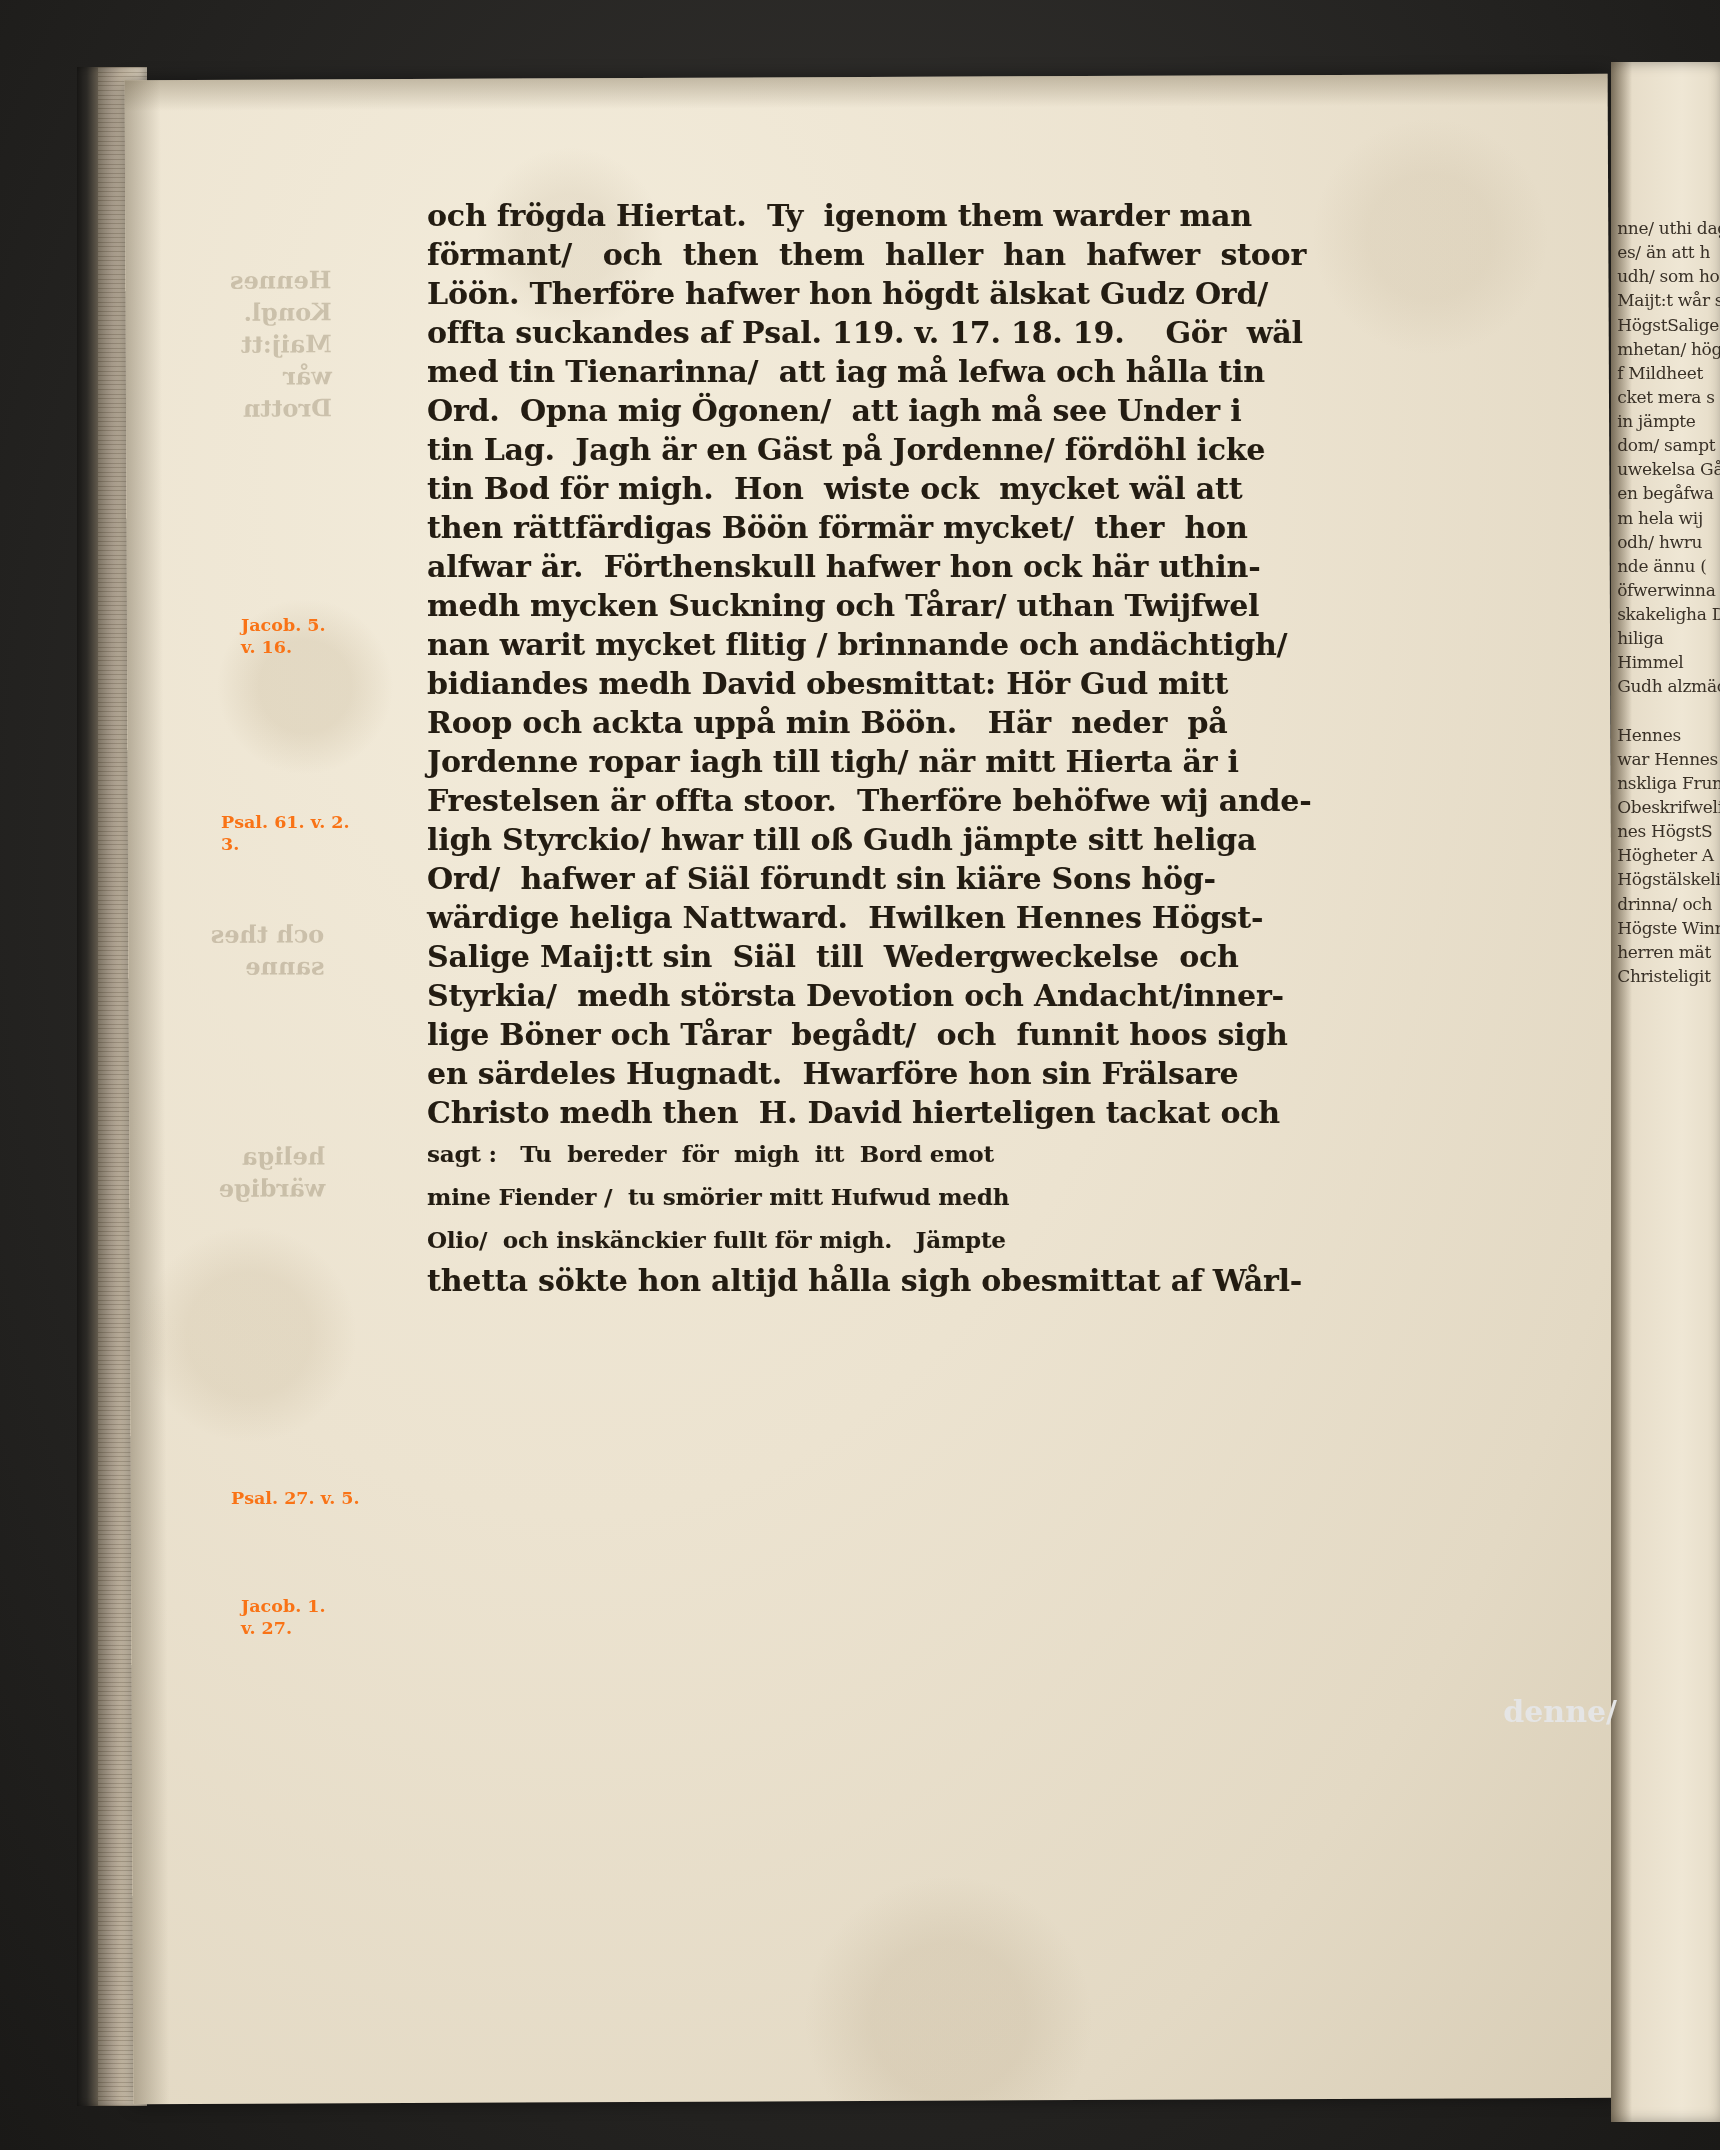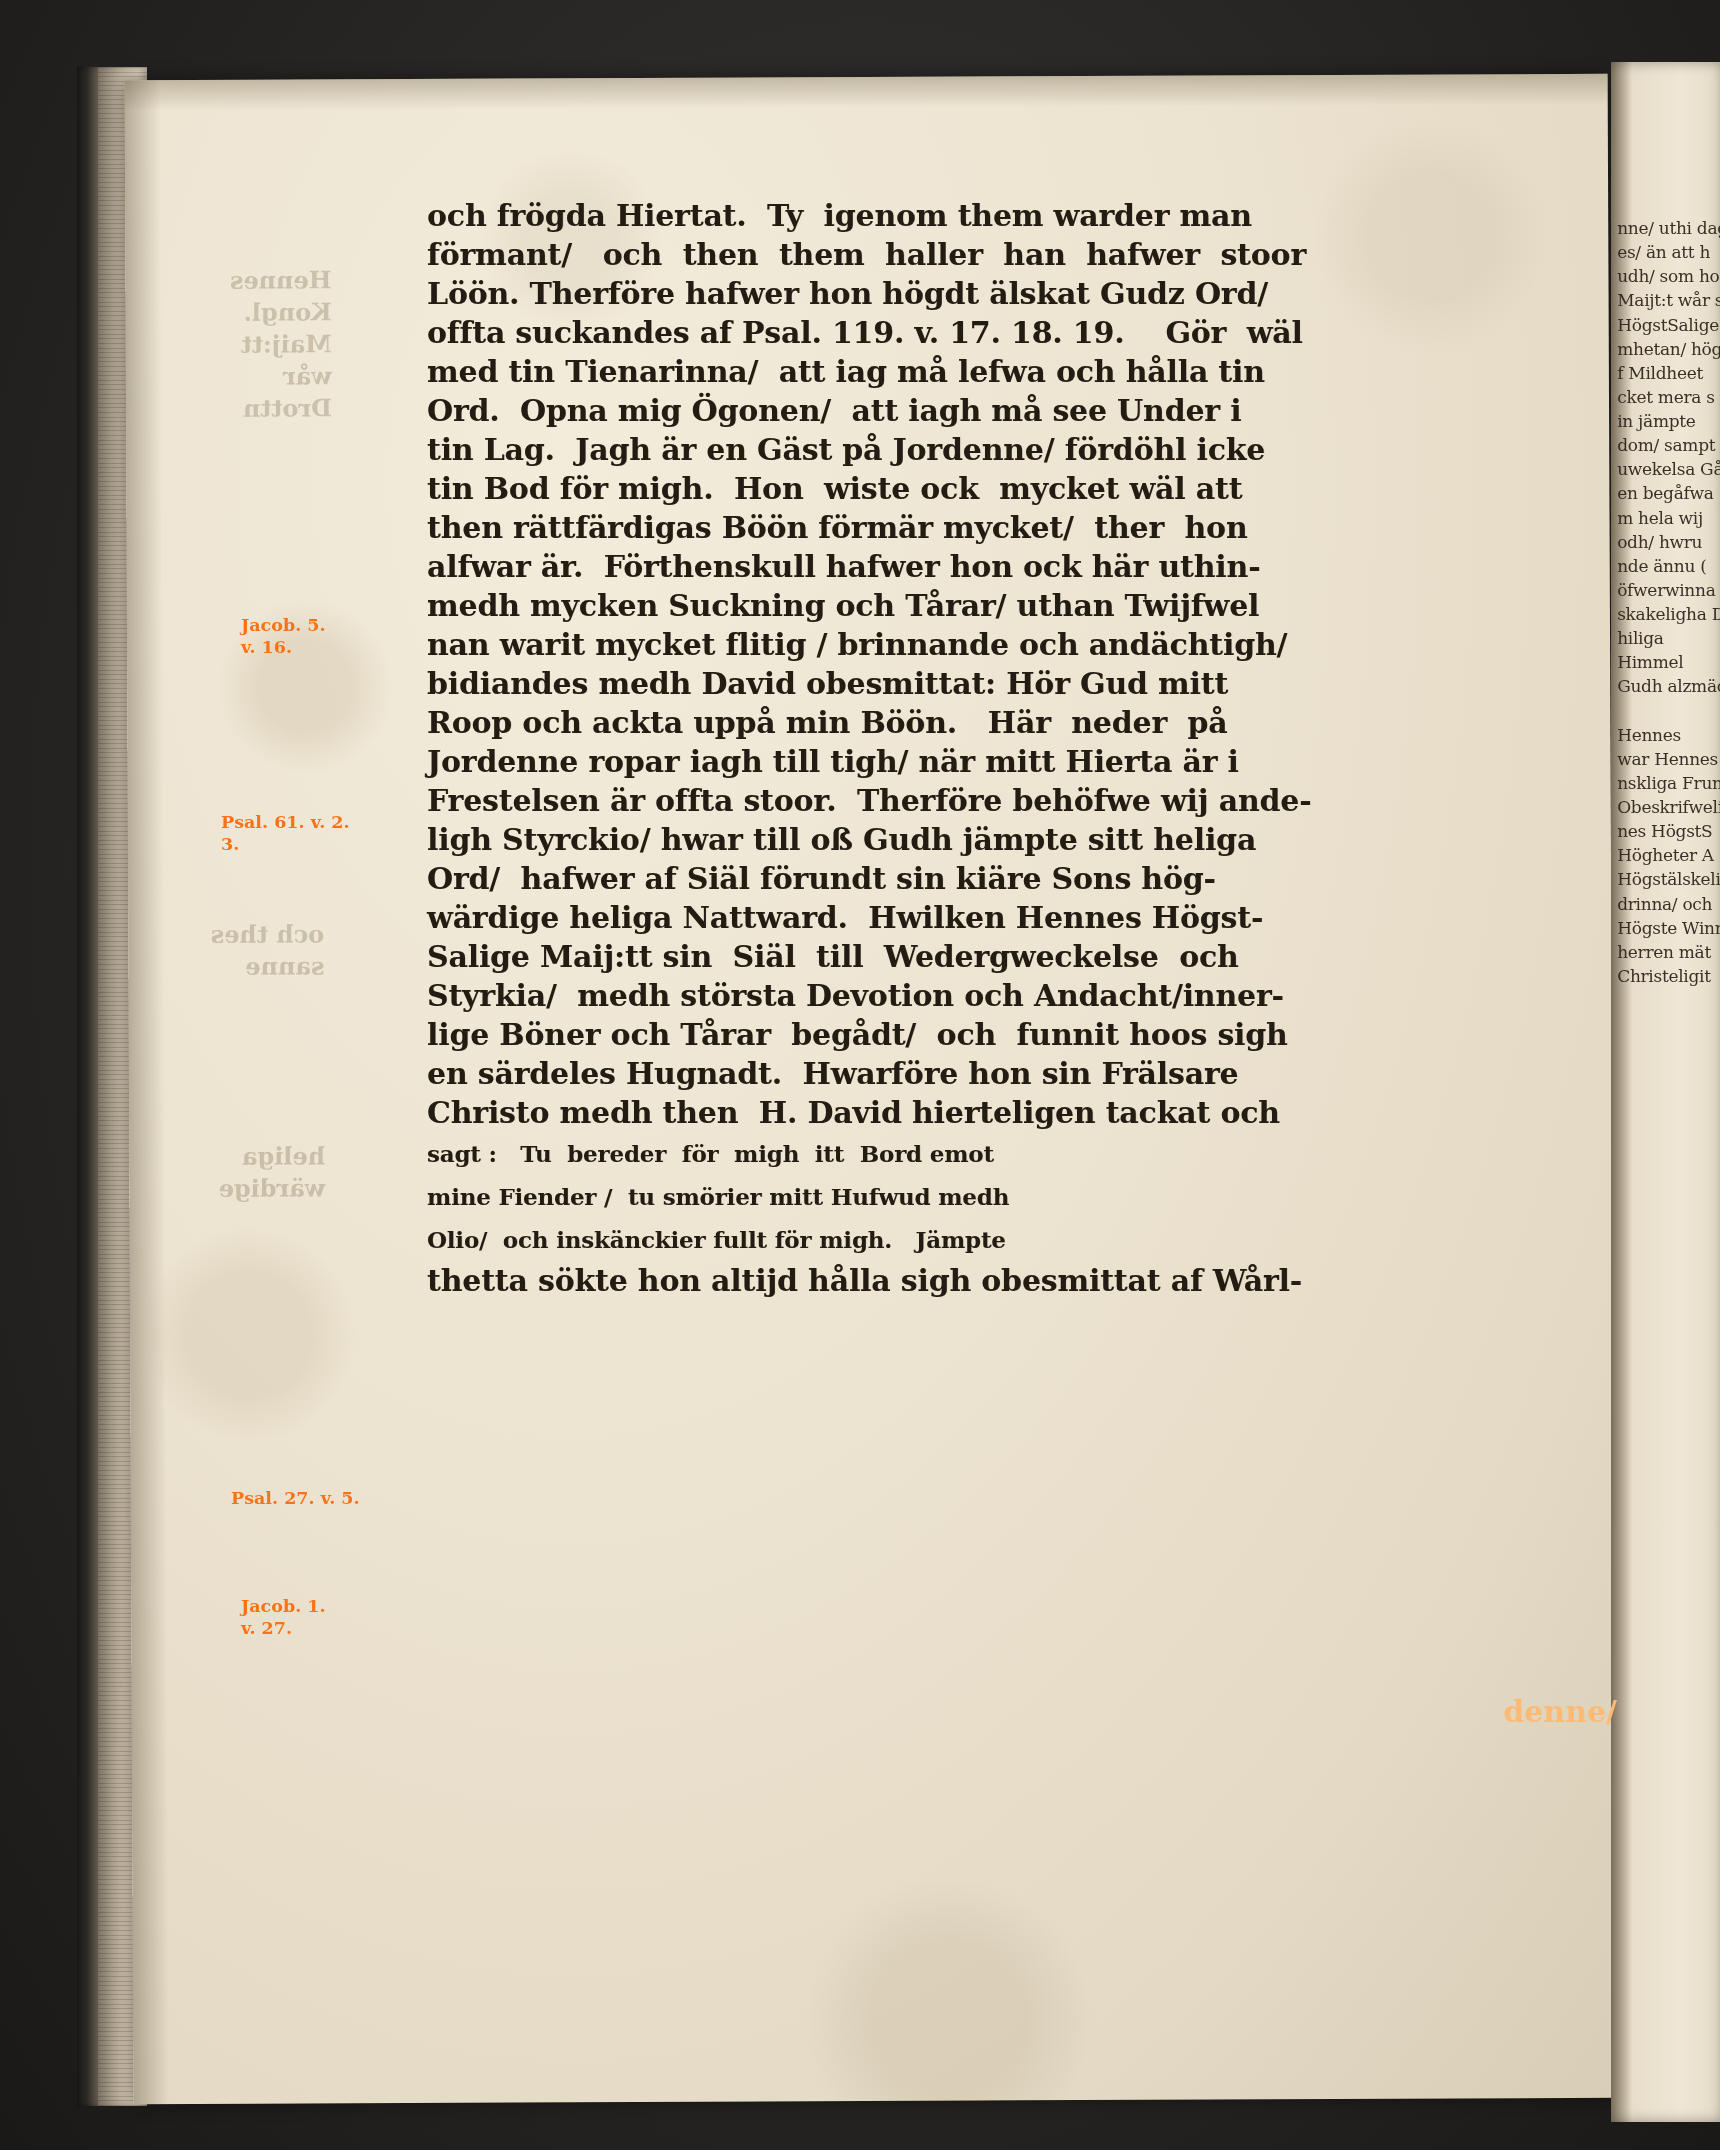--- a/index.html
+++ b/index.html
@@ -149,21 +149,21 @@
     color: #f97316;
     text-align: left;
     white-space: pre-line;
   }
   .catchword {
     position: absolute;
     right: 103px;
     font-family: "DejaVu Serif", serif;
     font-size: 30px;
     font-weight: 700;
-    color: #fdba74;
+    color: #e5e5e5;
   }
 
   
   .showthrough {
     position: absolute;
     font-family: "DejaVu Serif", serif;
     font-weight: 700;
     color: rgba(120,104,74,0.30);
     font-size: 24px;
     line-height: 32px;

